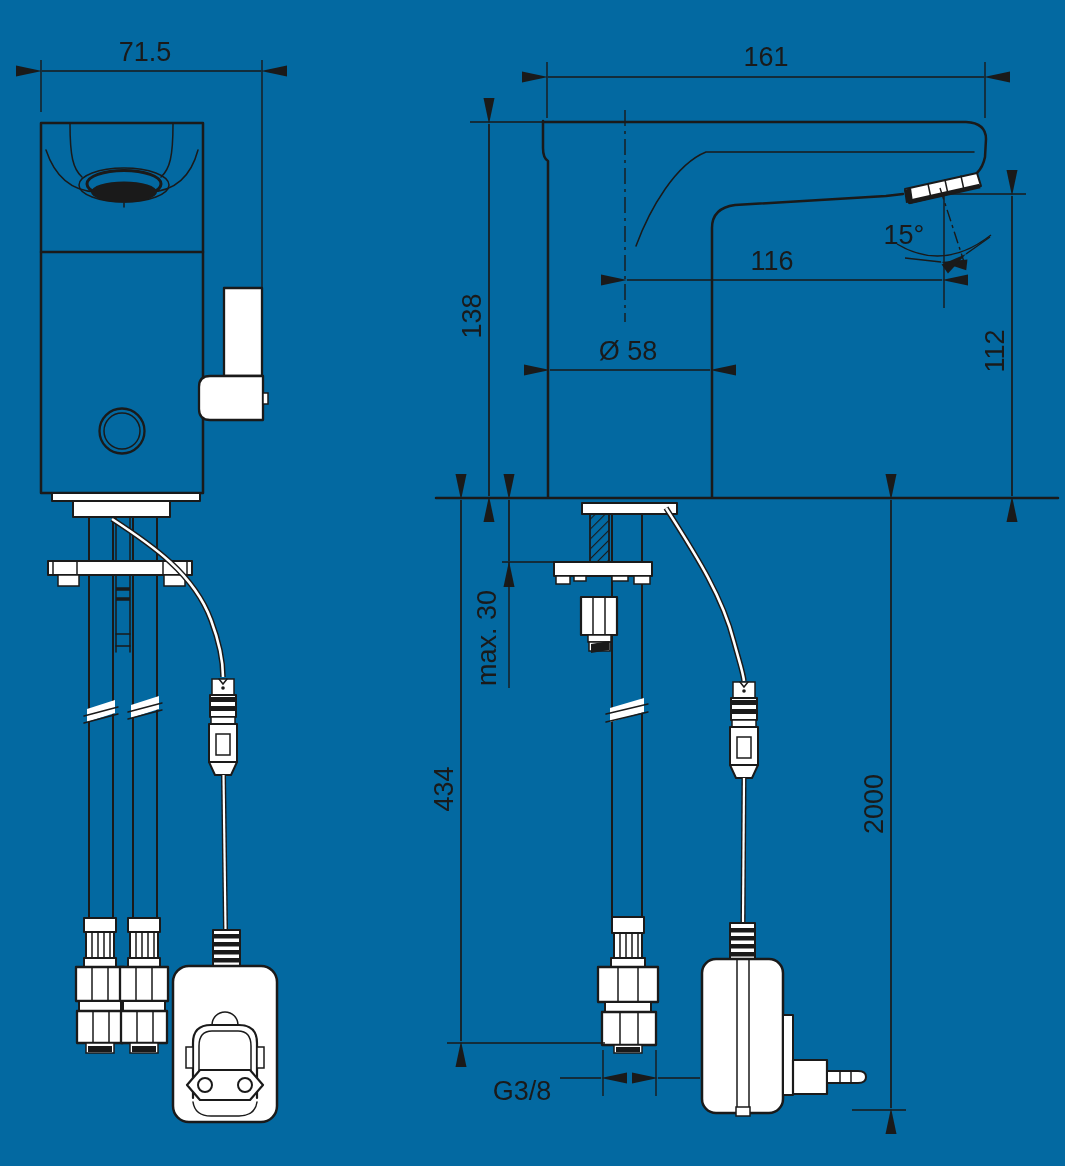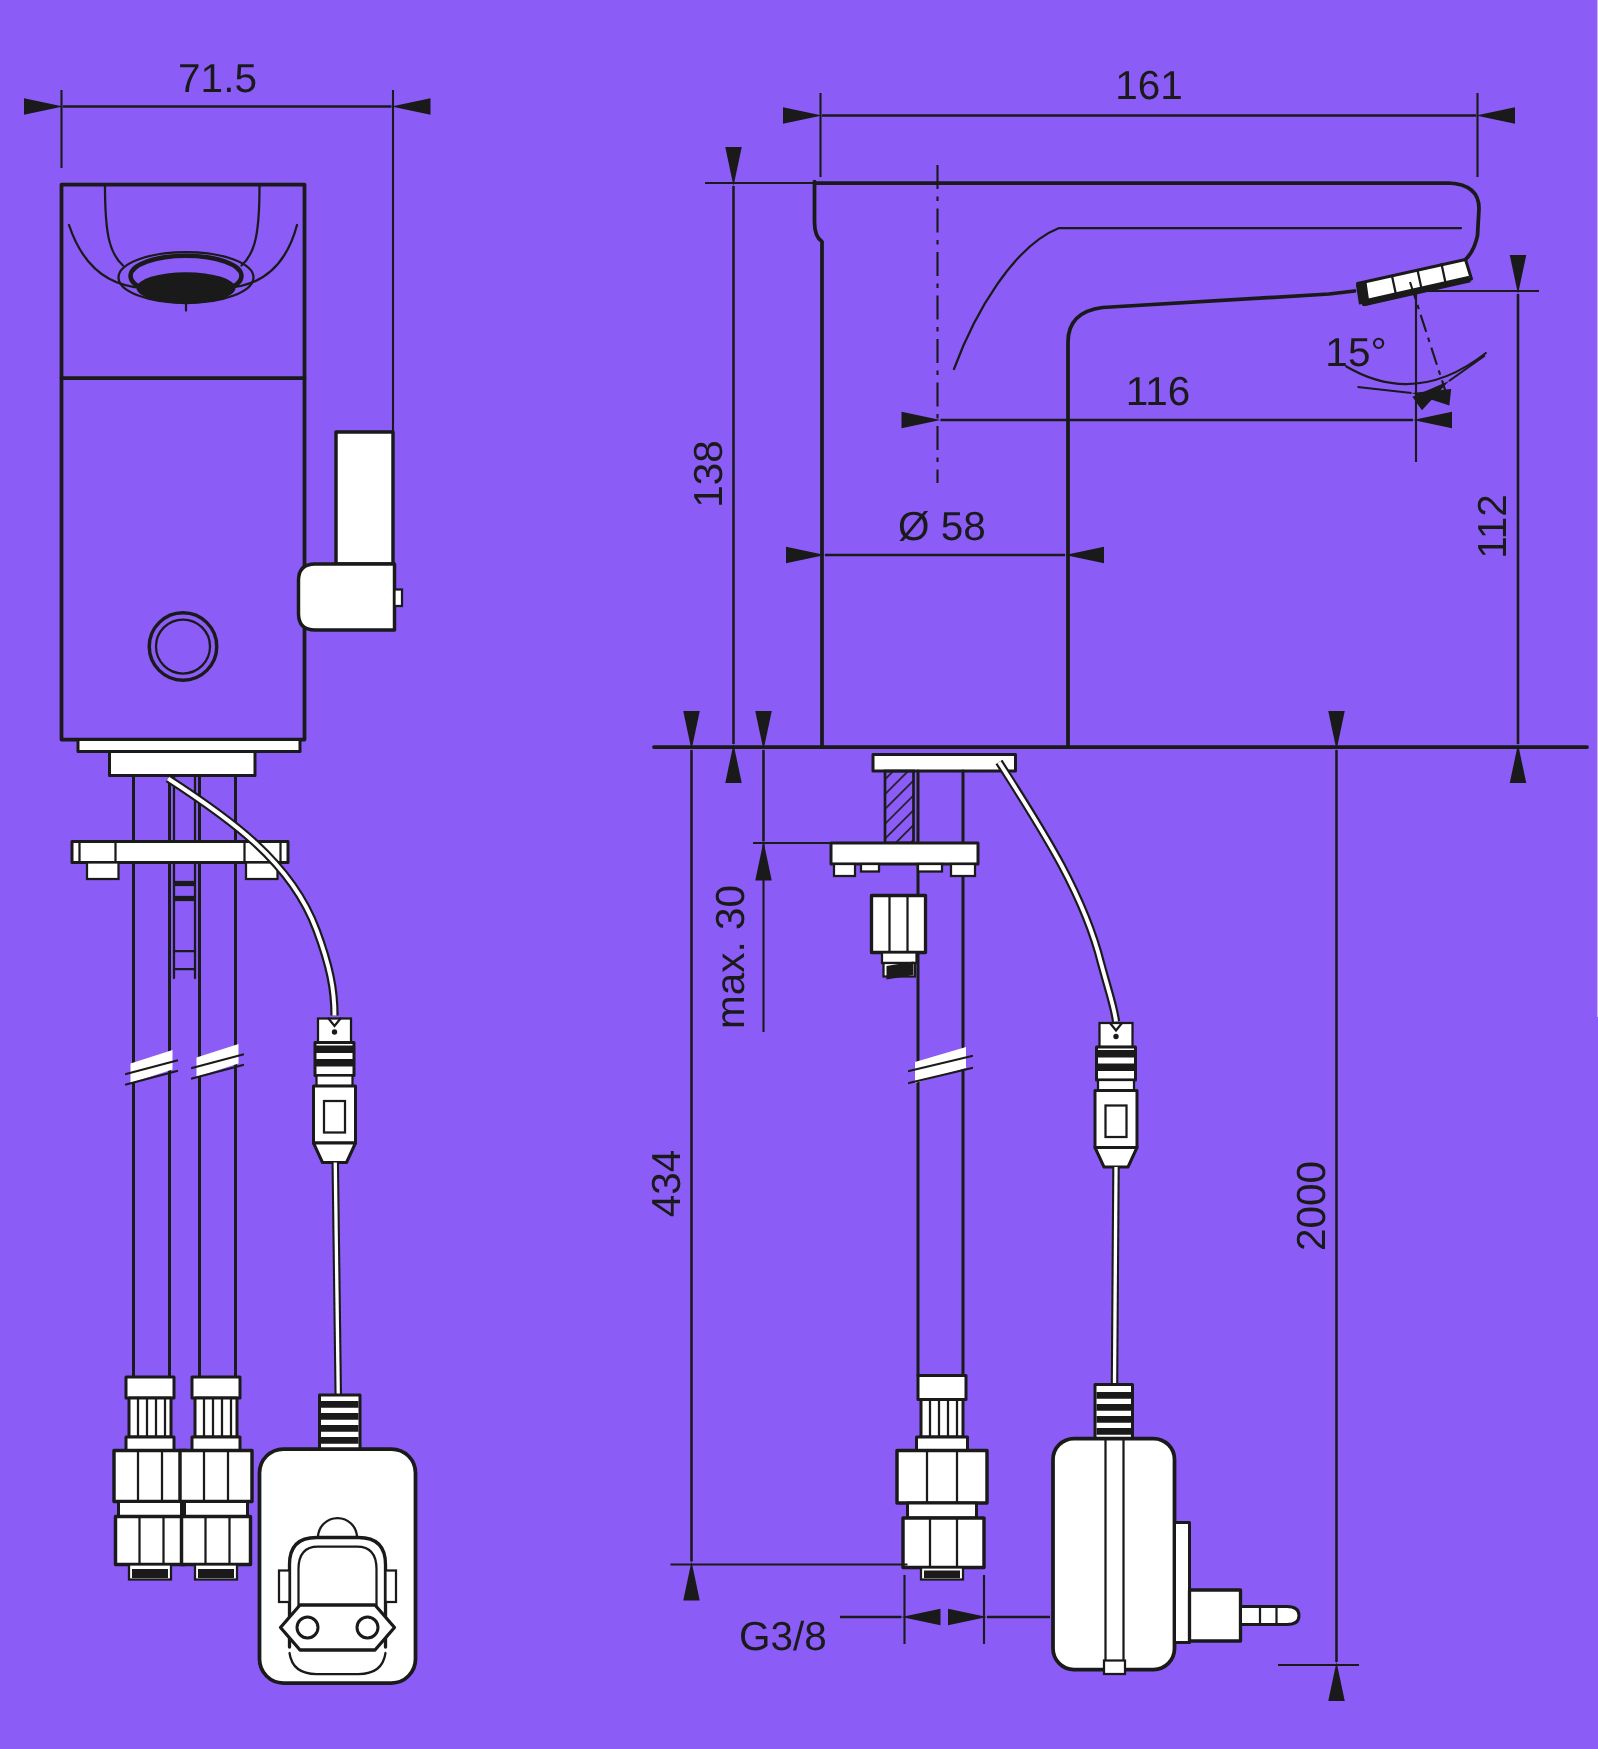--- a/index.html
+++ b/index.html
@@ -1,16 +1,16 @@
 <!DOCTYPE html>
 <html><head>
 <meta charset="utf-8">
 <style>
   html,body{margin:0;padding:0;background:#ffffff;}
-  .stage{width:1065px;height:1166px;position:relative;background:#8b5cf6;overflow:hidden;}
+  .stage{width:1065px;height:1166px;position:relative;background:#0369a1;overflow:hidden;}
   svg{display:block;}
   text{font-family:"Liberation Sans","DejaVu Sans",sans-serif;font-size:27px;fill:#1a1a1a;}
   .outline{fill:none;stroke:#1a1a1a;stroke-width:2.5;stroke-linecap:round;stroke-linejoin:round;}
   .outline-w{fill:#ffffff;stroke:#1a1a1a;stroke-width:2.5;stroke-linejoin:round;}
   .thin{fill:none;stroke:#1a1a1a;stroke-width:1.5;stroke-linecap:round;}
   .thin-w{fill:#ffffff;stroke:#1a1a1a;stroke-width:1.5;}
   .dim{fill:none;stroke:#1a1a1a;stroke-width:1.7;}
   .ext{fill:none;stroke:#1a1a1a;stroke-width:1.4;}
   .dashdot{fill:none;stroke:#1a1a1a;stroke-width:1.4;stroke-dasharray:16 5 3 5;}
   .blackfill{fill:#1a1a1a;stroke:none;}

